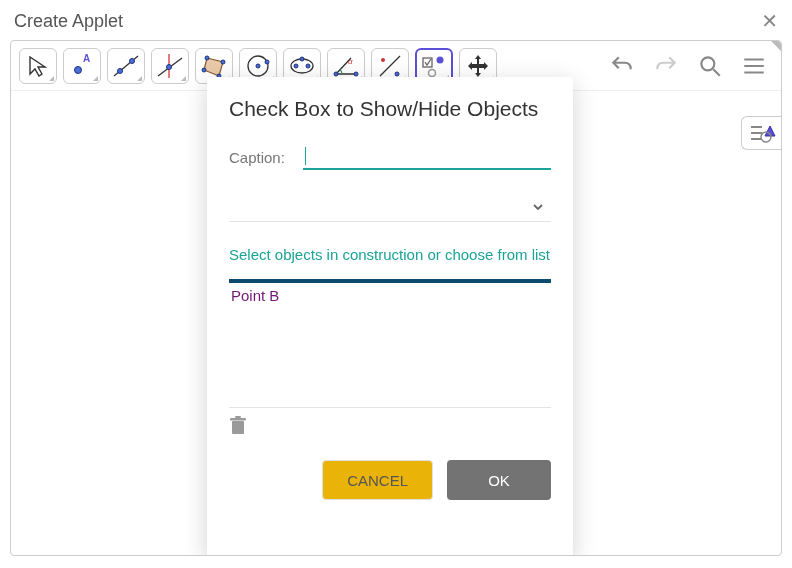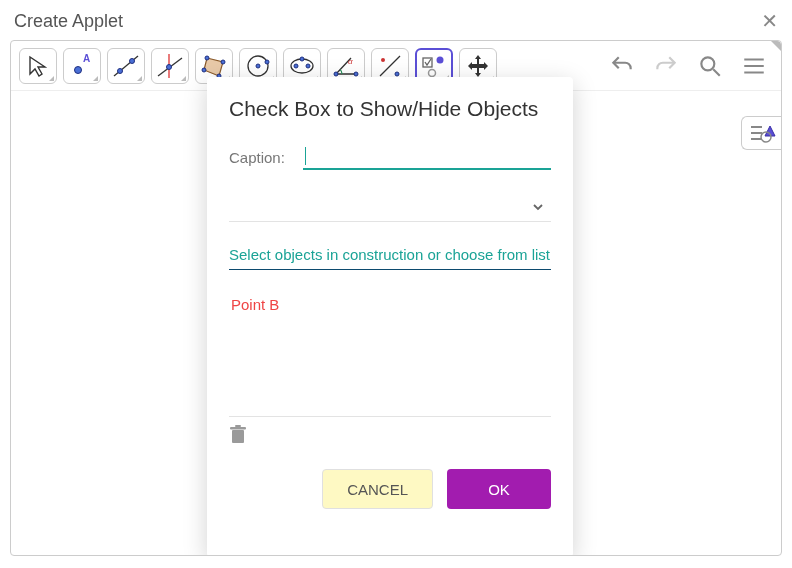--- a/index.html
+++ b/index.html
@@ -25,30 +25,30 @@
   .dlg-title { font-size:21px; color:#333; margin-bottom:24px; }
   .row-caption { display:flex; align-items:center; gap:18px; margin-bottom:22px; }
   .lbl-caption { font-size:15px; color:#777; }
   .caption-wrap { flex:1; position:relative; }
   .caption-wrap::after { content:""; position:absolute; left:0; bottom:0; width:100%; height:2px; background:#1aa396; }
   .caption-wrap input { width:100%; border:none; outline:none; font-size:15px; padding:4px 2px; }
   .caret { position:absolute; left:2px; top:2px; width:1px; height:18px; background:#1aa396; }
   .dropdown { height:30px; border-bottom:1px solid #e3e3e3; display:flex; align-items:center; justify-content:flex-end; padding-right:6px; cursor:pointer; margin-bottom:24px;}
   .chev { width:14px; height:14px; }
   .chev svg { stroke:#666; fill:none; }
-  .link-row { color:#1aa396; font-size:15px; border-bottom:1px solid #0c4a6e; padding-bottom:6px; margin-bottom:22px; cursor:default; text-decoration:underline; text-decoration-color:#1aa396; }
+  .link-row { color:#1aa396; font-size:15px; border-bottom:4px solid #0c4a6e; padding-bottom:16px; cursor:default; text-decoration:underline; text-decoration-color:#1aa396; }
   .link-row { text-decoration:none; }
-  .obj-list { font-size:15px; color:#ef4444; padding:4px 2px; height:120px; }
+  .obj-list { font-size:15px; color:#701a75; padding:4px 2px; height:120px; }
   .divider { height:1px; background:#e3e3e3; margin-top:4px; margin-bottom:8px; }
   .trash { width:18px; height:20px; color:#999; cursor:pointer; }
   .trash svg { fill:#9a9a9a; }
   .btn-row { display:flex; justify-content:flex-end; gap:14px; margin-top:24px; }
   .btn { height:40px; border-radius:4px; font-size:15px; padding:0 24px; display:flex; align-items:center; justify-content:center; cursor:pointer; }
-  .btn-cancel { border:1px solid #e0e0e0; background:#fef9c3; color:#555; }
-  .btn-ok { background:#a21caf; color:#fff; min-width:104px; }
+  .btn-cancel { border:1px solid #e0e0e0; background:#eab308; color:#555; }
+  .btn-ok { background:#737373; color:#fff; min-width:104px; }
 </style>
 </head>
 <body>
 
 <div class="window">
 
   <div class="titlebar">
     <div class="title">Create Applet</div>
     <div class="close-x">✕</div>
   </div>

